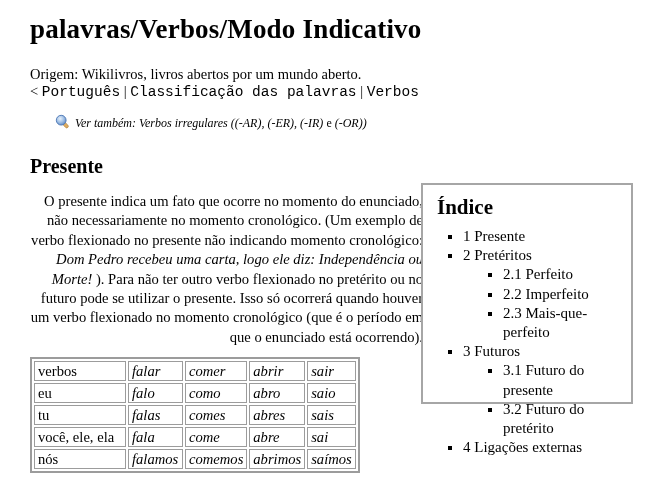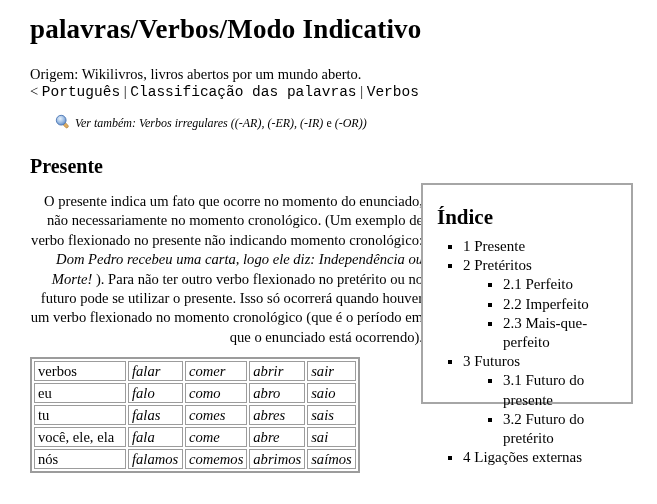--- a/index.html
+++ b/index.html
@@ -77,21 +77,21 @@
   }
   table.conj td.verb { font-style: italic; }
   .toc {
     position: absolute;
     left: 421px;
     top: 183px;
     width: 212px;
     height: 221px;
     border: 2px solid #a6a6a6;
     background: #ffffff;
-    padding: 16px 10px 8px 14px;
+    padding: 6px 10px 8px 14px;
   }
   .toc h2 {
     margin: 4px 0 2px 0;
     font-size: 21px;
     line-height: 24px;
     font-weight: bold;
   }
   .toc ul {
     margin: 8px 0 0 0;
     padding-left: 26px;

